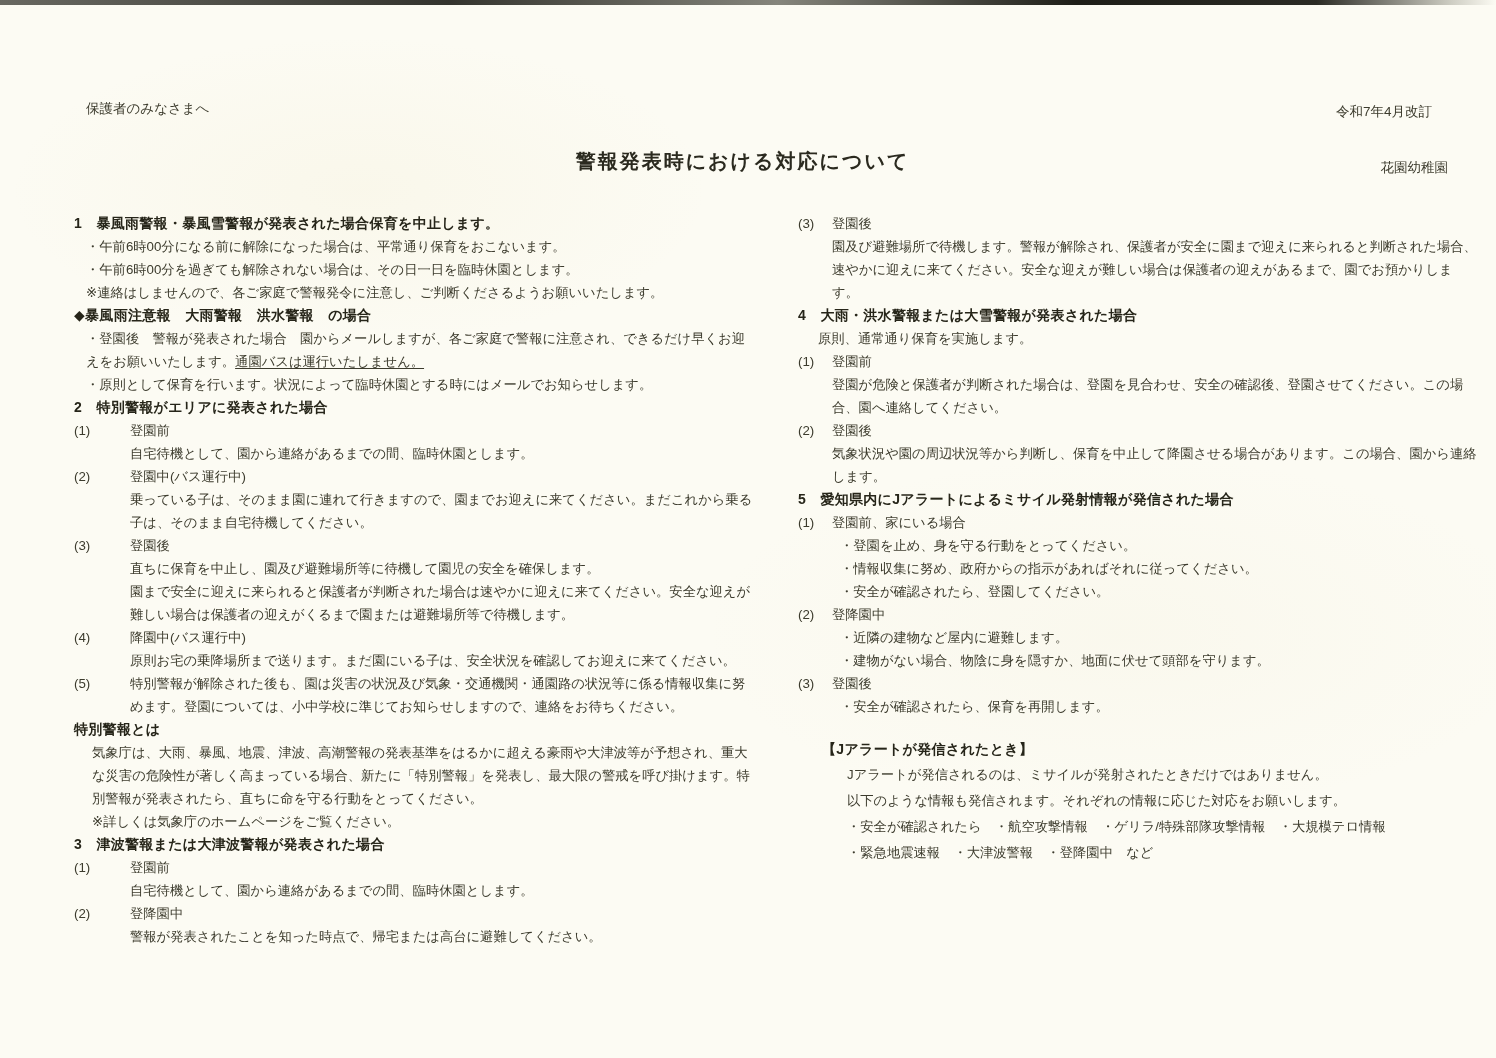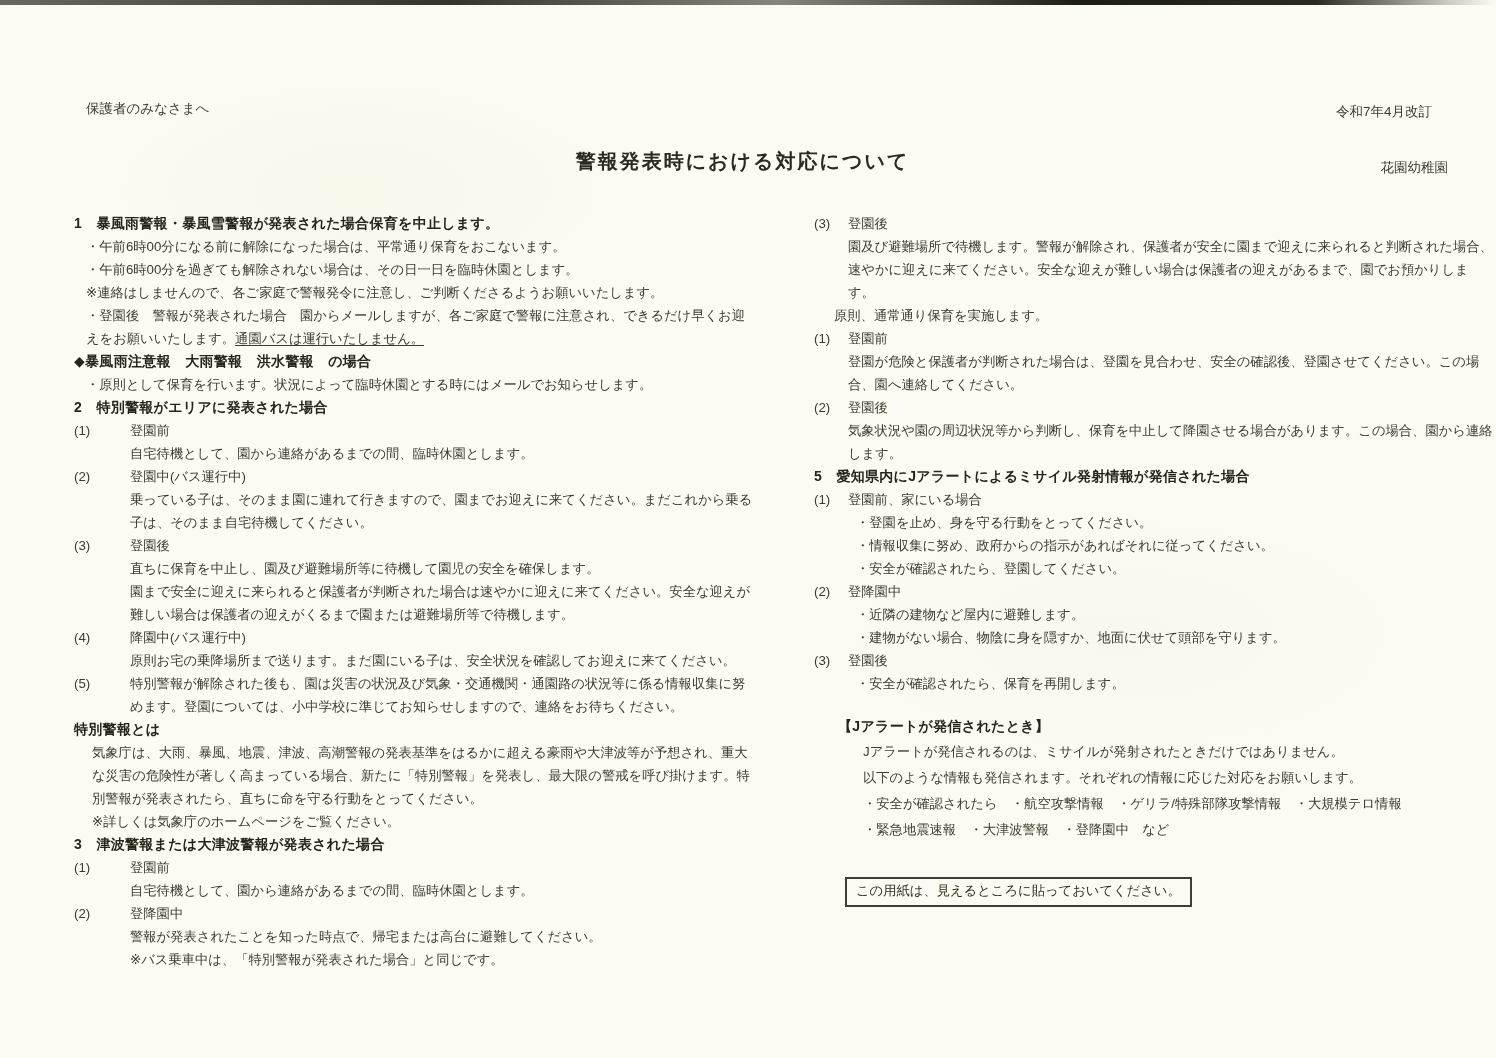--- a/index.html
+++ b/index.html
@@ -24,21 +24,21 @@
       rgba(20,20,14,0.9) 88%, rgba(120,120,105,0.35) 97%, transparent 100%);
   }
   .header-note{position:absolute;left:86px;top:100px;font-size:13.5px;}
   .revision{position:absolute;right:64px;top:103px;font-size:13.5px;}
   .doc-title{
     position:absolute;left:0;right:11px;top:148px;text-align:center;
     font-size:20px;font-weight:700;letter-spacing:2px;color:#2b2a1f;
   }
   .org{position:absolute;right:48px;top:159px;font-size:13.5px;}
 
-  .columns{position:absolute;left:74px;top:212px;display:flex;gap:60px;justify-content:center;}
+  .columns{position:absolute;left:74px;top:212px;display:flex;gap:44px;justify-content:center;}
   .col{width:680px;}
 
   .ln{font-size:13.3px;line-height:23px;min-height:23px;}
   .ln.h{font-weight:700;color:#262519;font-size:14px;letter-spacing:0.3px;}
   .ln.b{padding-left:12px;}
   .ln.b2{padding-left:18px;}
   .ln.p{padding-left:56px;}
   .ln.s{padding-left:42px;}
   .ln.i{display:flex;}
   .ln.i .lab{flex:0 0 56px;}
@@ -68,22 +68,22 @@
   <div class="revision">令和7年4月改訂</div>
   <div class="doc-title">警報発表時における対応について</div>
   <div class="org">花園幼稚園</div>
 
   <div class="columns">
     <div class="col col-left">
         <div class="ln h">1　暴風雨警報・暴風雪警報が発表された場合保育を中止します。</div>
         <div class="ln b">・午前6時00分になる前に解除になった場合は、平常通り保育をおこないます。</div>
         <div class="ln b">・午前6時00分を過ぎても解除されない場合は、その日一日を臨時休園とします。</div>
         <div class="ln b">※連絡はしませんので、各ご家庭で警報発令に注意し、ご判断くださるようお願いいたします。</div>
+        <div class="ln h">◆暴風雨注意報　大雨警報　洪水警報　の場合</div>
         <div class="ln b">・登園後　警報が発表された場合　園からメールしますが、各ご家庭で警報に注意され、できるだけ早くお迎えをお願いいたします。<span class="u">通園バスは運行いたしません。</span></div>
-        <div class="ln h">◆暴風雨注意報　大雨警報　洪水警報　の場合</div>
         <div class="ln b">・原則として保育を行います。状況によって臨時休園とする時にはメールでお知らせします。</div>
         <div class="ln h">2　特別警報がエリアに発表された場合</div>
         <div class="ln i">
           <span class="lab">(1)</span>
           <span class="tit">登園前</span>
         </div>
         <div class="ln p">自宅待機として、園から連絡があるまでの間、臨時休園とします。</div>
         <div class="ln i">
           <span class="lab">(2)</span>
           <span class="tit">登園中(バス運行中)</span>
@@ -111,29 +111,29 @@
         <div class="ln i">
           <span class="lab">(1)</span>
           <span class="tit">登園前</span>
         </div>
         <div class="ln p">自宅待機として、園から連絡があるまでの間、臨時休園とします。</div>
         <div class="ln i">
           <span class="lab">(2)</span>
           <span class="tit">登降園中</span>
         </div>
         <div class="ln p">警報が発表されたことを知った時点で、帰宅または高台に避難してください。</div>
-        <div class="ln p">※バス乗車中は、「特別警報が発表された場合」と同じです。</div>
       </div>
     <div class="col col-right">
       <div>
           <div class="ln i">
             <span class="lab">(3)</span>
             <span class="tit">登園後</span>
           </div>
           <div class="ln p">園及び避難場所で待機します。警報が解除され、保護者が安全に園まで迎えに来られると判断された場合、速やかに迎えに来てください。安全な迎えが難しい場合は保護者の迎えがあるまで、園でお預かりします。</div>
+          <div class="ln h">4　大雨・洪水警報または大雪警報が発表された場合</div>
           <div class="ln b">原則、通常通り保育を実施します。</div>
           <div class="ln i">
             <span class="lab">(1)</span>
             <span class="tit">登園前</span>
           </div>
           <div class="ln p">登園が危険と保護者が判断された場合は、登園を見合わせ、安全の確認後、登園させてください。この場合、園へ連絡してください。</div>
           <div class="ln i">
             <span class="lab">(2)</span>
             <span class="tit">登園後</span>
           </div>
@@ -160,16 +160,15 @@
         </div>
       <div class="jalert">
         <div class="ln h">【Jアラートが発信されたとき】</div>
         <div>
             <div class="ln jp">Jアラートが発信されるのは、ミサイルが発射されたときだけではありません。</div>
             <div class="ln jp">以下のような情報も発信されます。それぞれの情報に応じた対応をお願いします。</div>
             <div class="ln jp">・安全が確認されたら　・航空攻撃情報　・ゲリラ/特殊部隊攻撃情報　・大規模テロ情報</div>
             <div class="ln jp">・緊急地震速報　・大津波警報　・登降園中　など</div>
           </div>
       </div>
-      <div class="notice-box">この用紙は、見えるところに貼っておいてください。</div>
     </div>
   </div>
 </div>
 
 </body></html>

